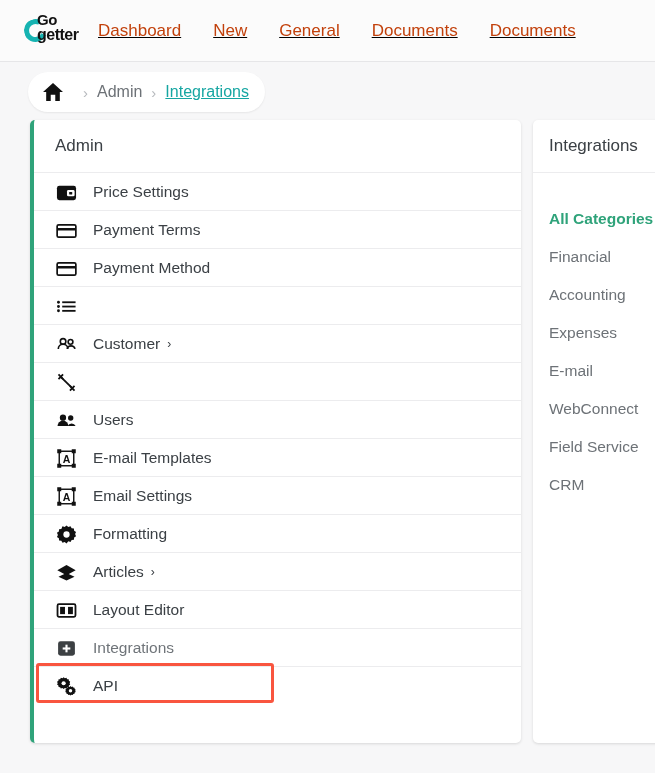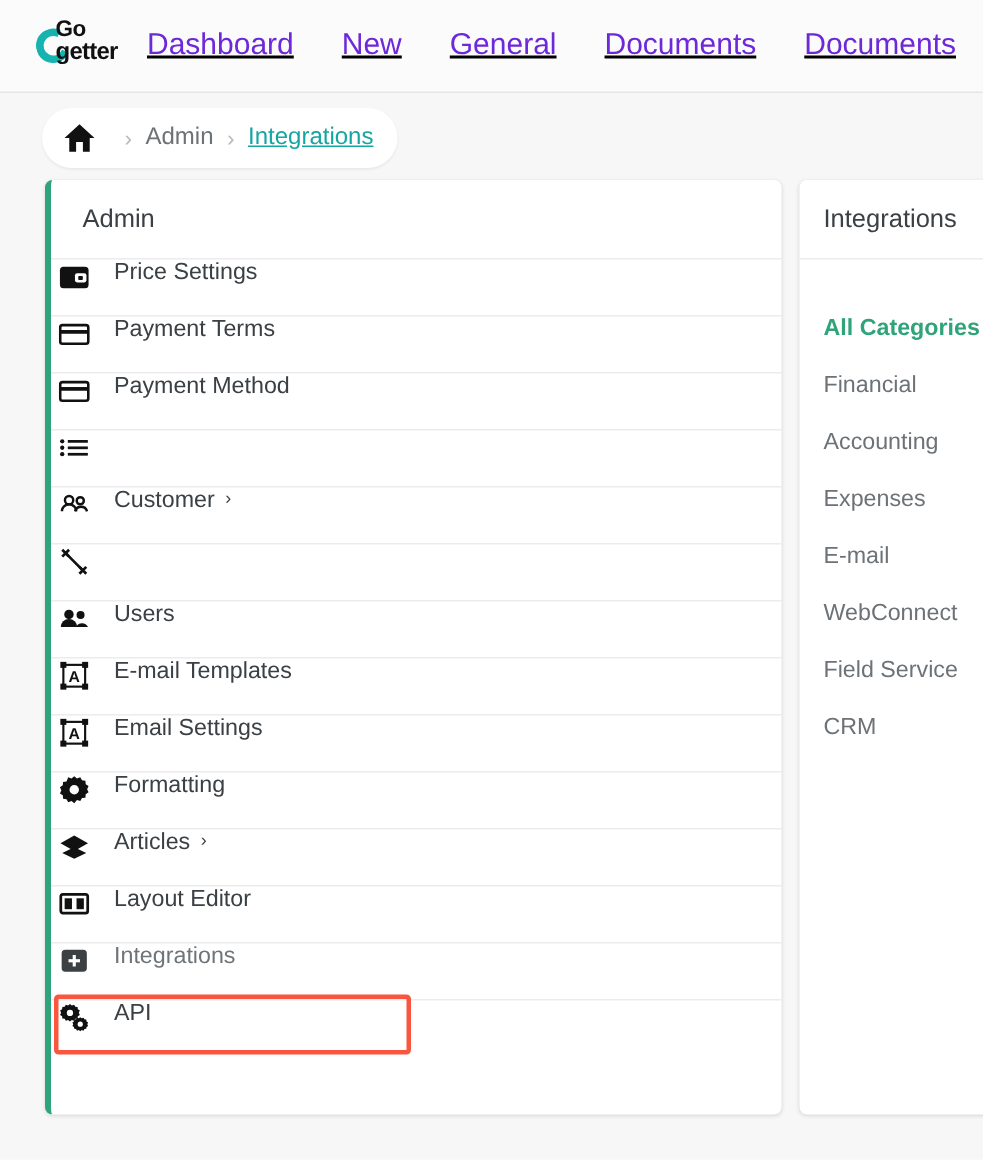--- a/index.html
+++ b/index.html
@@ -34,22 +34,22 @@
   }
   .logo-text {
     position: absolute; left: 13px; top: 1px;
     font-weight: bold; color: #111;
     line-height: 0.95;
   }
   .logo-go { font-size: 15px; display: block; letter-spacing: -0.3px; }
   .logo-getter { font-size: 16px; display: block; letter-spacing: -0.5px; }
 
   .nav-item {
-    font-size: 20px;
-    color: #6d28d9;
+    font-size: 17px;
+    color: #c2410c;
     margin-right: 32px;
     white-space: nowrap;
     cursor: pointer;
   }
   .nav-item:last-child { margin-right: 0; }
 
   
   .crumb-bar {
     position: absolute; left: 0; top: 62px;
     width: 655px; height: 55px;
@@ -84,22 +84,22 @@
   }
   .sidecard-head {
     height: 53px;
     display: flex; align-items: center;
     padding-left: 21px;
     border-bottom: 1px solid #ececee;
     font-size: 17px; color: #3b4045;
   }
   .menu-row {
     height: 38px;
-    display: flex; 
-    padding-left: 4px;
+    display: flex; align-items: center;
+    padding-left: 21px;
     cursor: pointer;
     position: relative;
   }
   .menu-icon {
     width: 22px; height: 22px;
     margin-right: 16px;
     display: flex; align-items: center; justify-content: center;
     flex: 0 0 22px;
   }
   .menu-label { font-size: 15.5px; color: #3b4045; white-space: nowrap; }

